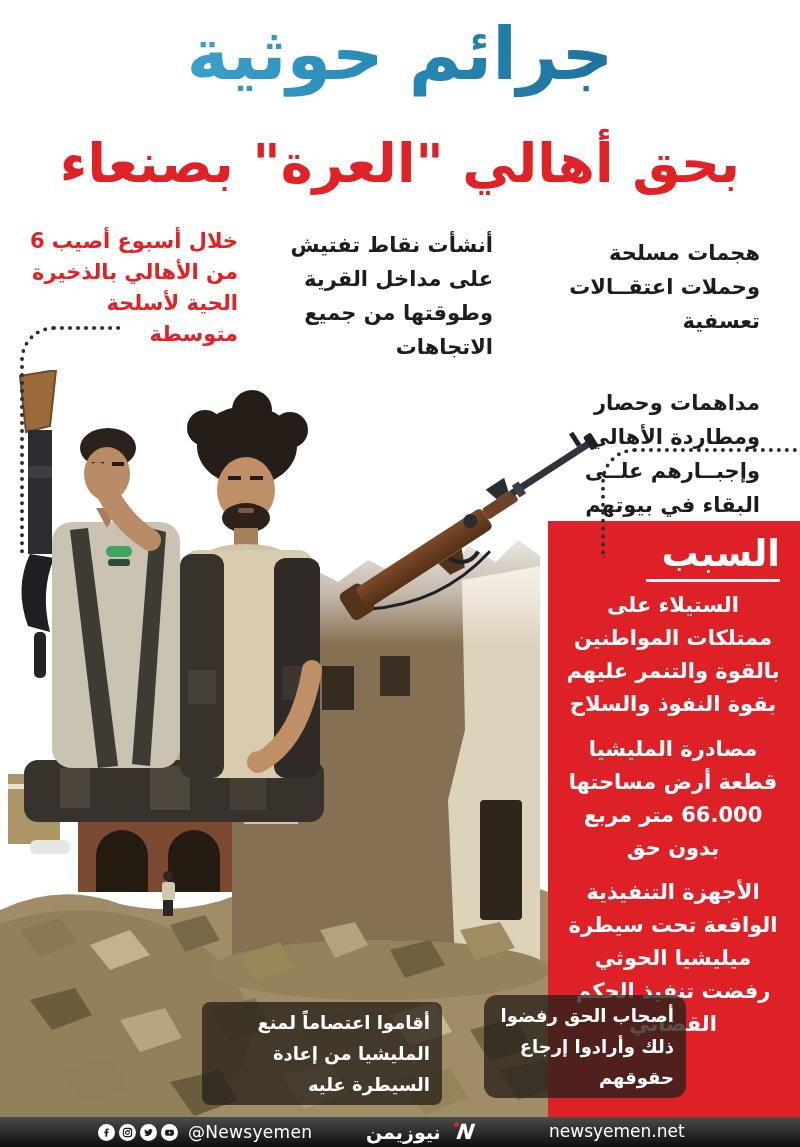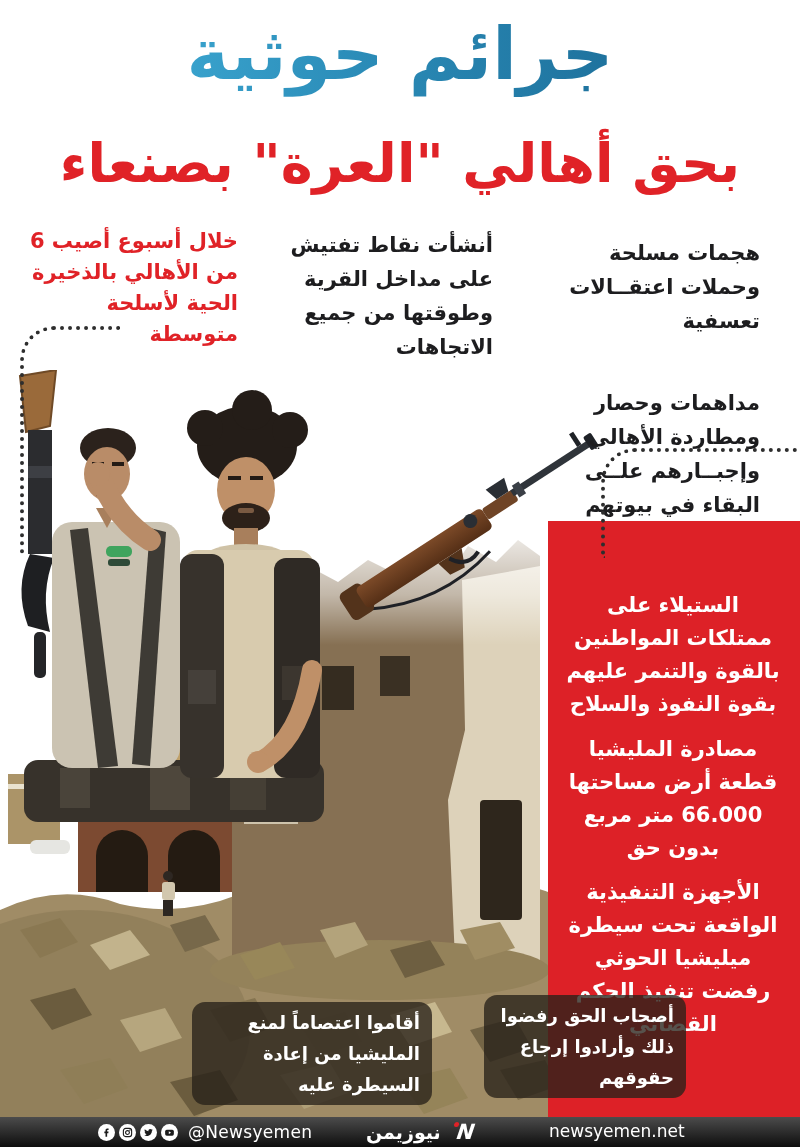--- a/index.html
+++ b/index.html
@@ -44,21 +44,21 @@
                   border-bottom:3px solid #fff;padding-bottom:2px;padding-left:16px;}
   .reason-item{position:absolute;right:20px;width:214px;margin:0;color:#fff;direction:rtl;
                text-align:center;font-size:21px;font-weight:bold;line-height:33px;}
   .reason-item.i1{top:68px;}
   .reason-item.i2{top:212px;}
   .reason-item.i3{top:355px;}
   
   .callout{position:absolute;background:rgba(40,33,26,.78);border-radius:13px;color:#fff;
            direction:rtl;text-align:right;font-weight:bold;font-size:18px;line-height:31px;
            padding:5px 12px;z-index:5;}
-  .callout-left{left:192px;top:1002px;width:216px;}
+  .callout-left{left:202px;top:1002px;width:216px;border-radius:8px;}
   .callout-right{left:484px;top:995px;width:178px;}
   
   .footer{position:absolute;left:0;top:1117px;width:800px;height:30px;z-index:6;
           background:linear-gradient(#4c4c4c,#0d0d0d);color:#fff;}
   .social{position:absolute;left:98px;top:0;height:30px;display:flex;align-items:center;gap:4px;}
   .icon-circle{width:17px;height:17px;border-radius:50%;background:#fff;
                display:flex;align-items:center;justify-content:center;}
   .icon-circle svg{width:11px;height:11px;fill:#1c1c1c;}
   .handle{font-size:17px;margin-left:6px;letter-spacing:.3px;}
   .logo{position:absolute;left:366px;top:0;height:30px;display:flex;align-items:center;gap:12px;}
@@ -243,20 +243,21 @@
       <rect x="610" y="141" width="9" height="16" rx="2" fill="#1f2227"></rect>
       <rect x="600" y="131" width="5" height="15" fill="#1f2227"></rect>
       <polygon points="500,132 522,132 518,146 504,146" fill="#2a2e34"></polygon>
       <rect x="524" y="143" width="8" height="14" fill="#3a3f46"></rect>
       <circle cx="470" cy="150" r="7" fill="#2a2e34"></circle>
       <path d="M432,170 q10,18 28,10" stroke="#1f2126" stroke-width="4" fill="none"></path>
     </g>
   </svg>
 
   <aside class="reason-panel">
+    <h3 class="reason-heading">السبب</h3>
     <p class="reason-item i1">الستيلاء على ممتلكات المواطنين بالقوة والتنمر عليهم بقوة النفوذ والسلاح</p>
     <p class="reason-item i2">مصادرة المليشيا قطعة أرض مساحتها 66.000 متر مربع بدون حق</p>
     <p class="reason-item i3">الأجهزة التنفيذية الواقعة تحت سيطرة ميليشيا الحوثي رفضت تنفيذ الحكم القضائي</p>
   </aside>
 
   <div class="callout callout-left">أقاموا اعتصاماً لمنع المليشيا من إعادة السيطرة عليه</div>
   <div class="callout callout-right">أصحاب الحق رفضوا ذلك وأرادوا إرجاع حقوقهم</div>
 
   <footer class="footer">
     <div class="social">

